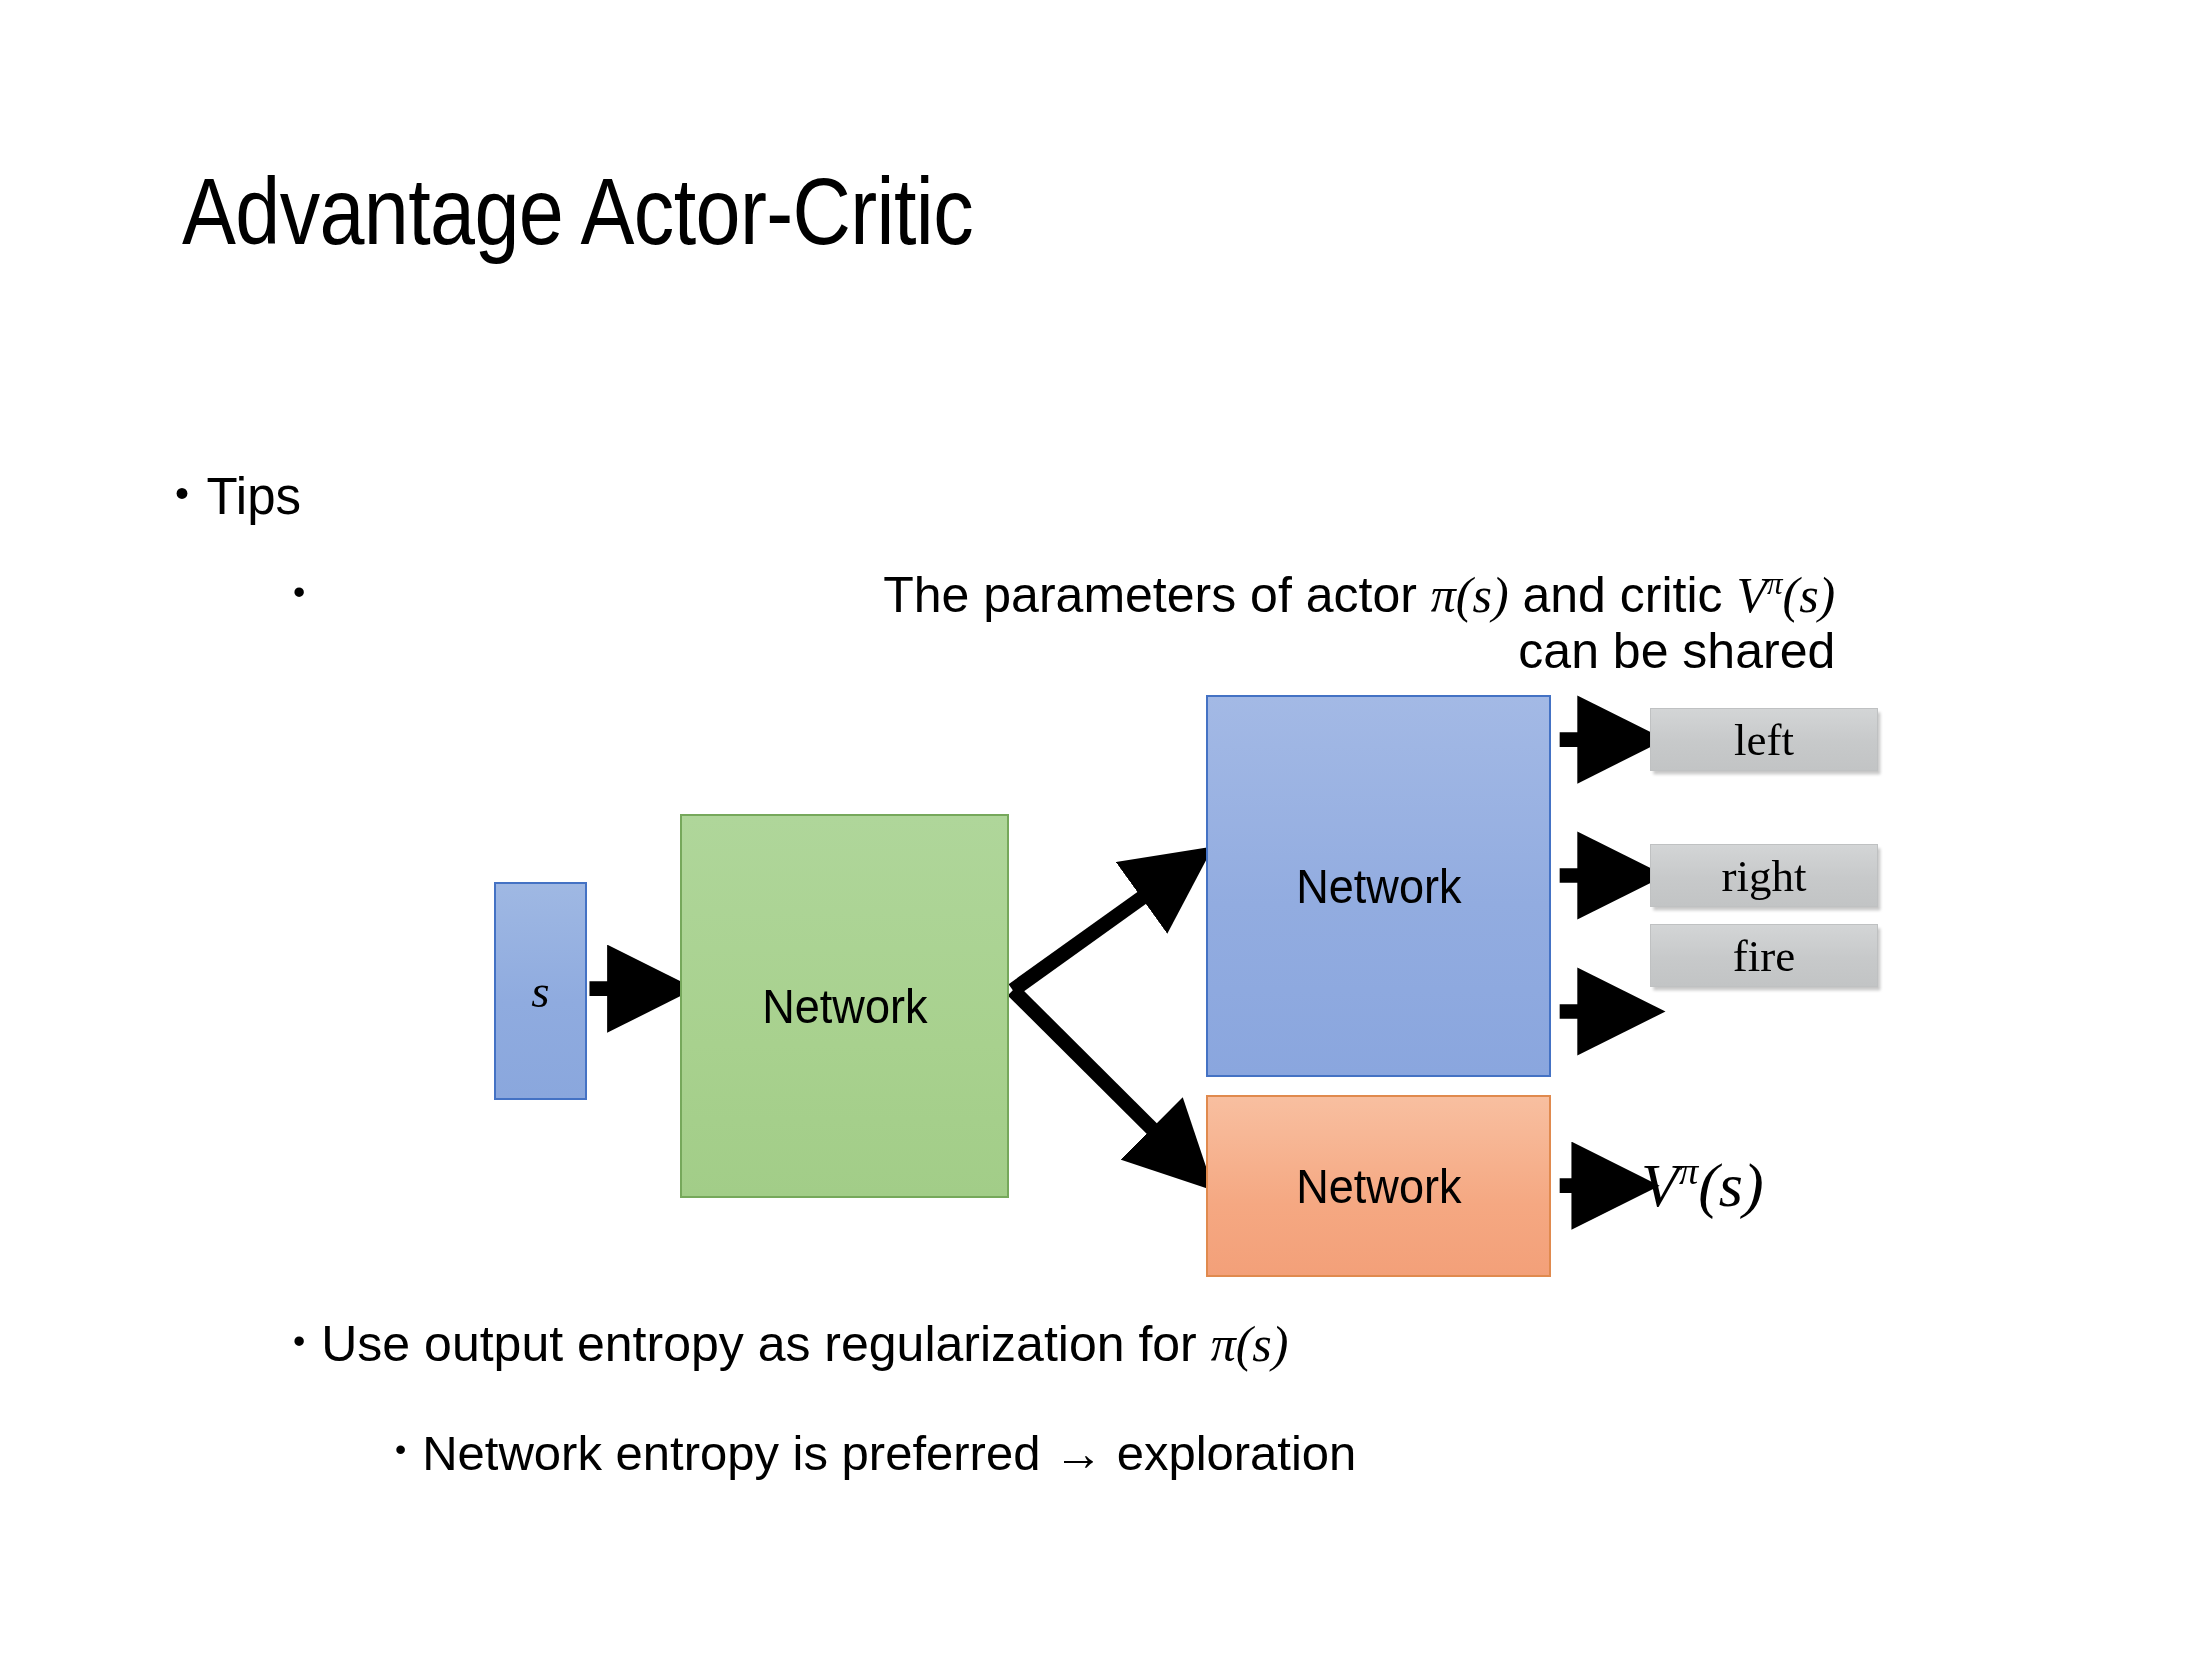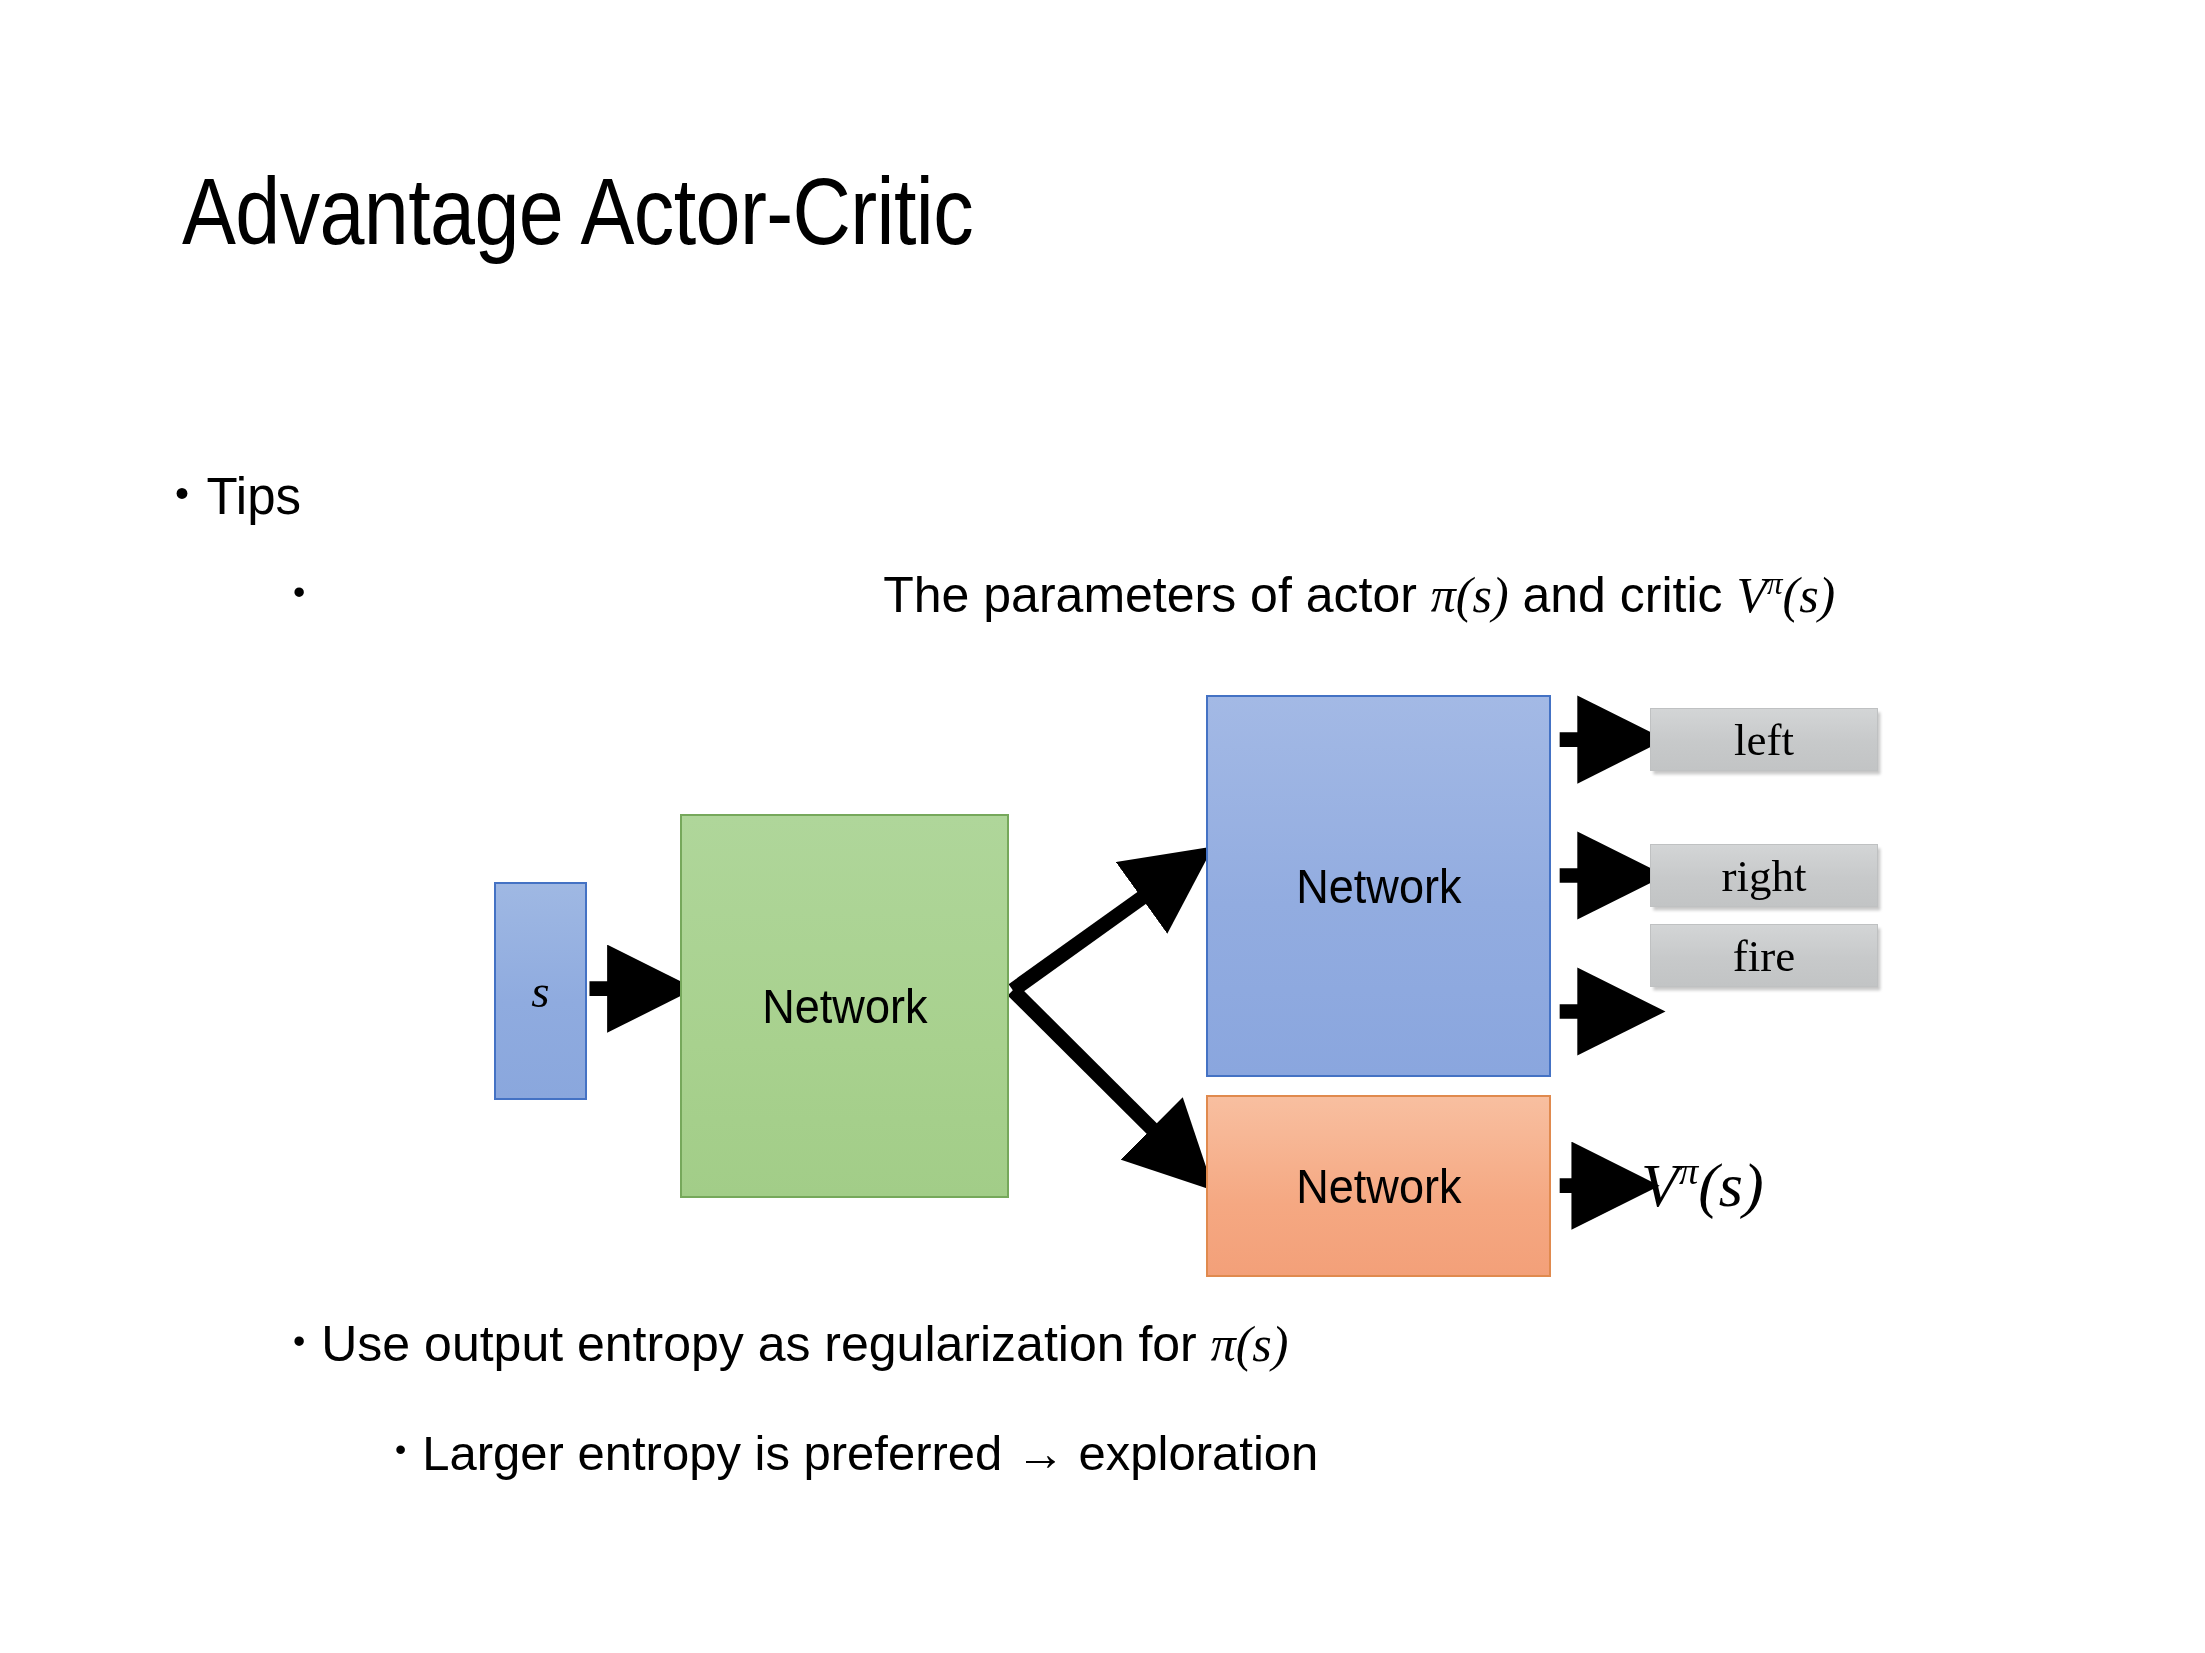--- a/index.html
+++ b/index.html
@@ -234,31 +234,31 @@
 
   <div id="slide-title">Advantage Actor-Critic</div>
 
   <div class="bullet-row" id="bullet-tips">
     <span class="bullet-dot">•</span>
     <span class="bullet-text">Tips</span>
   </div>
 
   <div class="bullet-row" id="bullet-params">
     <span class="bullet-dot">•</span>
-    <span class="bullet-text"><span>The parameters of actor </span><span class="mathi">π</span><span class="mathi">(s)</span><span>  and critic </span><span class="mathi">V</span><span class="mathsup">π</span><span class="mathi">(s)</span><br></span>
+    <span class="bullet-text"><span>The parameters of actor </span><span class="mathi">π</span><span class="mathi">(s)</span><span>  and critic </span><span class="mathi">V</span><span class="mathsup">π</span><span class="mathi">(s)</span><br><span>can be shared</span></span>
   </div>
 
   <div class="bullet-row" id="bullet-entropy">
     <span class="bullet-dot">•</span>
     <span class="bullet-text"><span>Use output entropy as regularization for </span><span class="mathi">π</span><span class="mathi">(s)</span></span>
   </div>
 
   <div class="bullet-row" id="bullet-larger">
     <span class="bullet-dot">•</span>
-    <span class="bullet-text">Larger entropy is preferred → exploration</span>
+    <span class="bullet-text">Network entropy is preferred → exploration</span>
   </div>
 
   <div id="diagram">
 
     <svg id="arrows" viewBox="0 0 3000 2250" xmlns="http://www.w3.org/2000/svg">
       <defs>
         <marker id="ah" markerWidth="6" markerHeight="6" refX="4.6" refY="3" orient="auto" markerUnits="strokeWidth">
           <path d="M0,0 L6,3 L0,6 Z" fill="#000000"></path>
         </marker>
       </defs>

